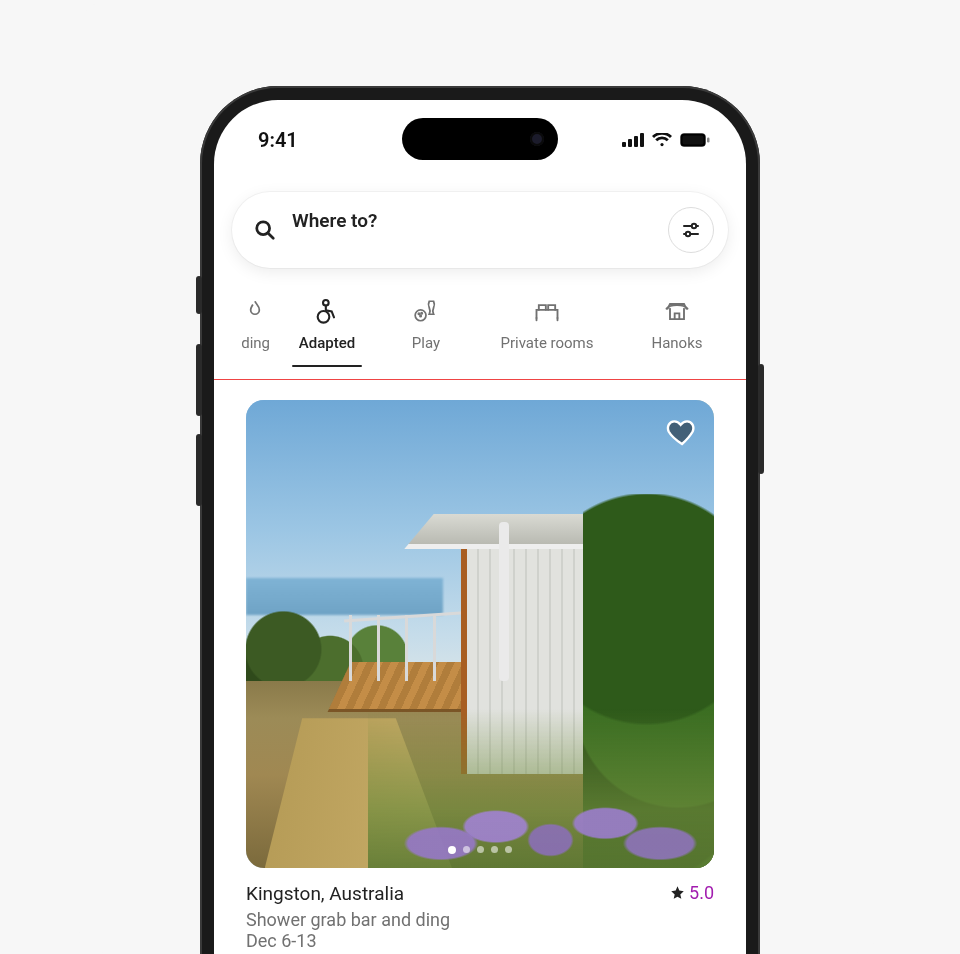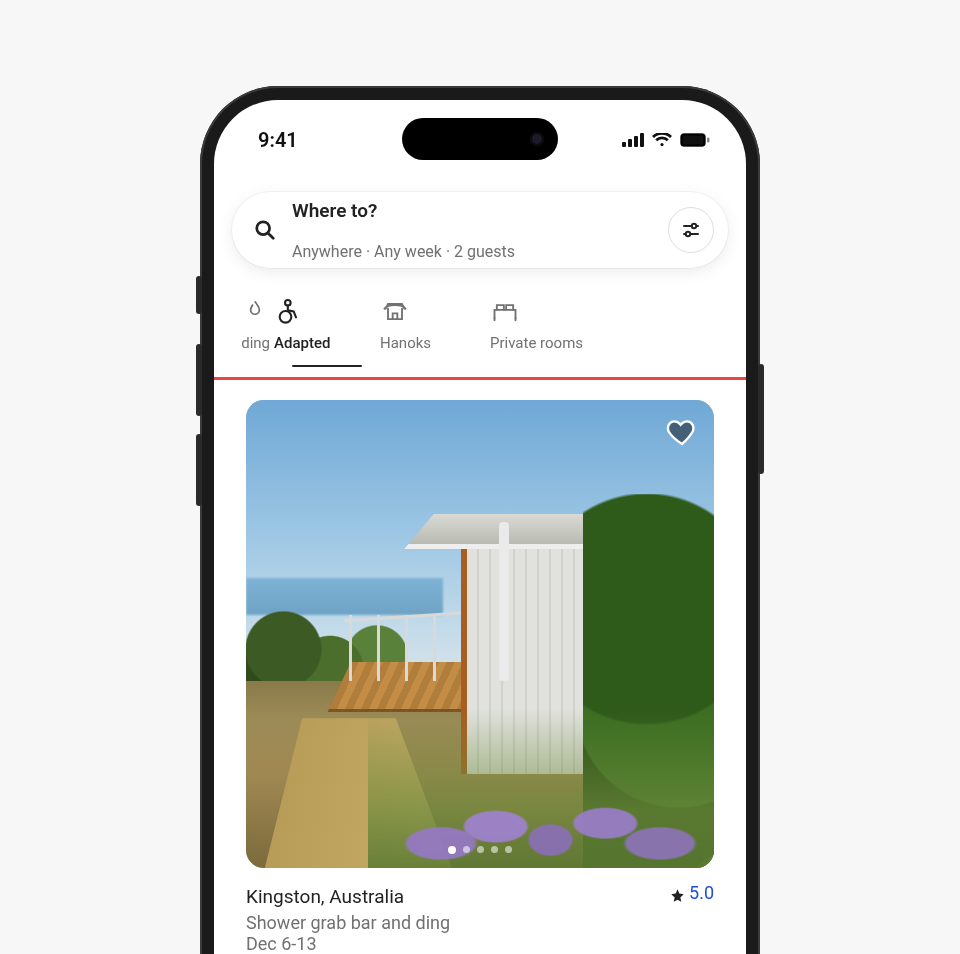--- a/index.html
+++ b/index.html
@@ -117,26 +117,27 @@
 
   
   .cats {
     position: absolute;
     top: 188px;
     left: 0; right: 0;
     height: 92px;
     display: flex;
     align-items: flex-start;
     padding-top: 2px;
-    border-bottom: 3px solid #ef4444;
+    border-bottom: 1px solid #ef4444;
     z-index: 2;
   }
   .cat {
     display: flex;
     flex-direction: column;
+    align-items: center;
     gap: 8px;
     font-size: 15px;
     color: #717171;
     padding: 6px 0 14px;
     position: relative;
     cursor: pointer;
   }
   .cat.partial-left { width: 60px; align-items: flex-end; padding-right: 4px; }
   .cat.c1 { width: 106px; }
   .cat.c2 { width: 92px; }
@@ -246,21 +247,21 @@
     bottom: 14px; left: 0; right: 0;
     display: flex; justify-content: center; gap: 7px;
     z-index: 2;
   }
   .dot { width: 7px; height: 7px; border-radius: 50%; background: rgba(255,255,255,0.55); }
   .dot.on { background: #fff; width: 8px; height: 8px; }
 
   .card-info { padding-top: 14px; }
   .row1 { display: flex; justify-content: space-between; align-items: baseline; }
   .loc { font-size: 19px; font-weight: 400; color: #222; }
-  .rating { font-size: 18px; color: #1d4ed8; display: flex; align-items: flex-end; gap: 4px; }
+  .rating { font-size: 18px; color: #a21caf; display: flex; align-items: center; gap: 4px; }
   .feat { font-size: 18px; color: #717171; margin-top: 4px; }
   .dates { font-size: 18px; color: #717171; margin-top: 0; }
 </style>
 </head>
 <body>
 
 <div class="canvas">
   <div class="phone">
     <div class="side-btn sb-left-1"></div>
     <div class="side-btn sb-left-2"></div>
@@ -292,21 +293,20 @@
         </div>
       </div>
 
       <div class="search-wrap">
         <svg width="22" height="22" viewBox="0 0 24 24" fill="none" stroke="#222" stroke-width="3" stroke-linecap="round">
             <circle cx="10" cy="10" r="7"></circle>
             <line x1="21" y1="21" x2="15.2" y2="15.2"></line>
           </svg>
         <div class="search-txt">
           <div class="search-title">Where to?</div>
-          <div class="search-sub">Anywhere · Any week · 2 guests</div>
         </div>
         <div class="filter-btn">
           <svg width="18" height="18" viewBox="0 0 18 18" fill="none" stroke="#222" stroke-width="2" stroke-linecap="round">
               <line x1="2" y1="5" x2="16" y2="5"></line>
               <circle cx="12" cy="5" r="2.2" fill="#fff"></circle>
               <line x1="2" y1="13" x2="16" y2="13"></line>
               <circle cx="6" cy="13" r="2.2" fill="#fff"></circle>
             </svg>
         </div>
       </div>
@@ -323,40 +323,52 @@
         <div class="cat c1 active">
           <div class="cat-icon">
             <svg width="28" height="28" viewBox="0 0 24 24" fill="none" stroke="#222" stroke-width="1.8" stroke-linecap="round">
                 <circle cx="9" cy="17" r="5"></circle>
                 <circle cx="11" cy="5" r="2.4"></circle>
                 <path d="M11 7.4v4l5 1 2 5"></path>
               </svg>
           </div>
           <span>Adapted</span>
         </div>
+        <div class="cat c2">
+          <div class="cat-icon">
+            <svg width="26" height="26" viewBox="0 0 24 24" fill="none" stroke="#717171" stroke-width="1.6">
+                <circle cx="7" cy="16" r="5"></circle>
+                <circle cx="5.5" cy="14.5" r="0.6" fill="#717171"></circle>
+                <circle cx="8" cy="14" r="0.6" fill="#717171"></circle>
+                <circle cx="7" cy="16.5" r="0.6" fill="#717171"></circle>
+                <path d="M15 3c-1 2-1 4 0 6s1 4 0 6h4c-1-2-1-4 0-6s1-4 0-6z"></path>
+              </svg>
+          </div>
+          <span>Play</span>
+        </div>
+        <div class="cat c4">
+          <div class="cat-icon">
+            <svg width="28" height="28" viewBox="0 0 24 24" fill="none" stroke="#717171" stroke-width="1.6" stroke-linecap="round">
+                <path d="M3 18v-7h18v7"></path>
+                <path d="M3 18v2M21 18v2"></path>
+                <path d="M5 11V7h6v4M13 11V7h6v4"></path>
+              </svg>
+          </div>
+          <span>Private rooms</span>
+        </div>
         <div class="cat c3">
           <div class="cat-icon">
             <svg width="28" height="28" viewBox="0 0 24 24" fill="none" stroke="#717171" stroke-width="1.6" stroke-linecap="round">
                 <path d="M3 10c3-4 15-4 18 0"></path>
                 <path d="M4 10l2-4h12l2 4"></path>
                 <path d="M6 10v9h12v-9"></path>
                 <path d="M10 19v-5h4v5"></path>
               </svg>
           </div>
           <span>Hanoks</span>
-        </div>
-        <div class="cat c4">
-          <div class="cat-icon">
-            <svg width="28" height="28" viewBox="0 0 24 24" fill="none" stroke="#717171" stroke-width="1.6" stroke-linecap="round">
-                <path d="M3 18v-7h18v7"></path>
-                <path d="M3 18v2M21 18v2"></path>
-                <path d="M5 11V7h6v4M13 11V7h6v4"></path>
-              </svg>
-          </div>
-          <span>Private rooms</span>
         </div>
       </div>
 
       <div class="card">
         <div class="photo">
           <div class="sky"></div>
           <div class="water"></div>
           <div class="trees-left"></div>
           <div class="ground"></div>
           <div class="path"></div>

